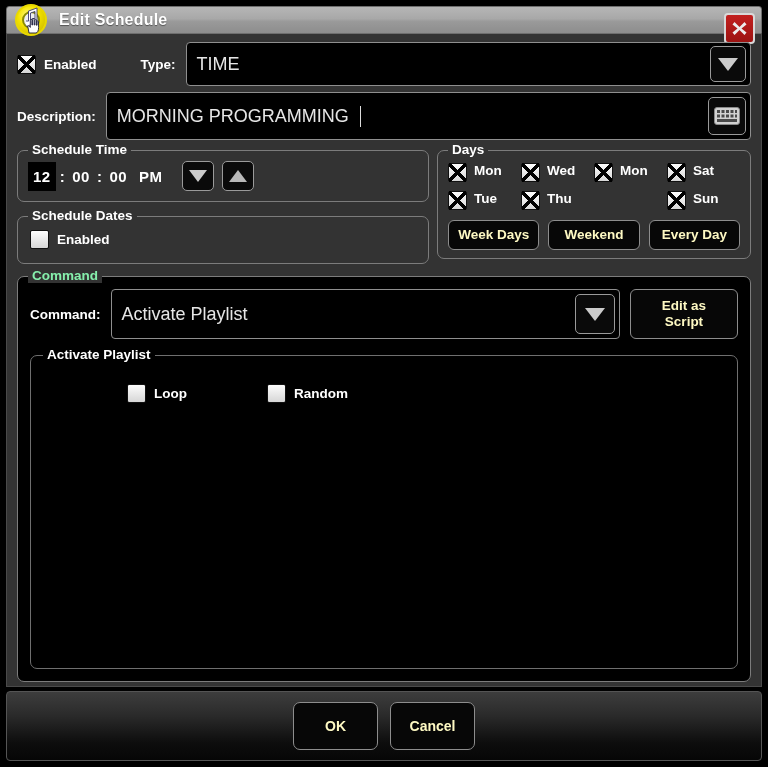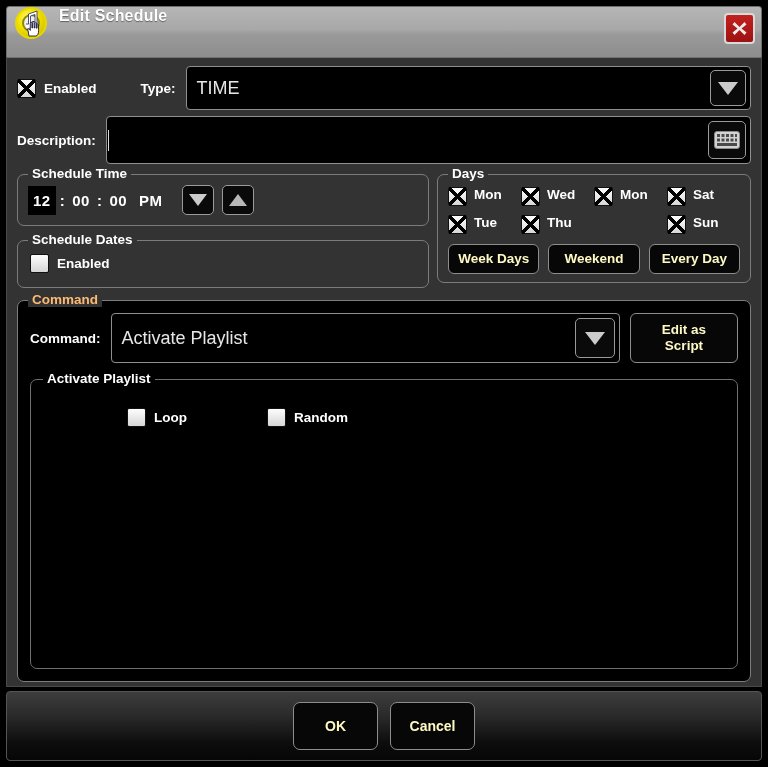--- a/index.html
+++ b/index.html
@@ -18,27 +18,27 @@
     height: 767px;
     background: #000;
     border: 3px solid #000;
     display: flex;
     flex-direction: column;
   }
 
   
   .titlebar {
     position: relative;
-    height: 52px;
+    height: 28px;
     margin: 3px 3px 0 3px;
     background: linear-gradient(to bottom, #b6b6b6 0%, #a8a8a8 45%, #9a9a9a 55%, #8d8d8d 100%);
     border: 1px solid #6e6e6e;
     border-radius: 3px 3px 0 0;
     display: flex;
-    align-items: flex-start;
+    align-items: center;
     padding: 0 6px;
   }
   .app-icon {
     width: 32px; height: 32px;
     border-radius: 50%;
     background: radial-gradient(circle at 40% 35%, #fffb8a 0%, #f5e400 40%, #d8c500 75%, #9e8f00 100%);
     border: 2px solid #e8d800;
     position: relative;
     flex: 0 0 auto;
     margin-left: 2px;
@@ -245,21 +245,21 @@
     background: #000000;
     display: flex;
     flex-direction: column;
     min-height: 0;
   }
   .cmd-panel > .gtitle {
     position: absolute;
     top: -9px; left: 10px;
     background: #333333;
     padding: 0 4px;
-    color: #fdba74;
+    color: #86efac;
     font-size: 13.5px;
     font-weight: bold;
     line-height: 15px;
     height: 15px;
     overflow: hidden;
     white-space: nowrap;
   }
   .cmd-row { display: flex; align-items: center; gap: 10px; height: 50px; }
   .cmd-field { flex: 1 1 auto; height: 50px; }
   .edit-script-btn { width: 108px; height: 50px; flex-direction: column; }
@@ -338,20 +338,21 @@
         <span class="value">TIME</span>
         <div class="sqbtn" style="position:absolute; right:4px; top:3px; width:36px; height:36px;">
           <span class="tri-down sm"></span>
         </div>
       </div>
     </div>
 
     <div class="row desc-row">
       <span class="label" style="margin-right:10px;">Description:</span>
       <div class="field desc-field">
+        <span class="value">MORNING PROGRAMMING</span>
           <span class="caret"></span>
         <div class="sqbtn" style="position:absolute; right:4px; top:4px; width:38px; height:38px;">
           <svg width="26" height="18" viewBox="0 0 26 18">
             <rect x="0.5" y="0.5" width="25" height="17" rx="2.5" fill="#d2d2d2" stroke="#8a8a8a"></rect>
             <g fill="#4a4a4a">
               <rect x="3" y="3" width="3" height="3"></rect>
                 <rect x="7.5" y="3" width="3" height="3"></rect>
               <rect x="12" y="3" width="3" height="3"></rect>
                 <rect x="16.5" y="3" width="3" height="3"></rect>
               <rect x="21" y="3" width="2" height="3"></rect>

